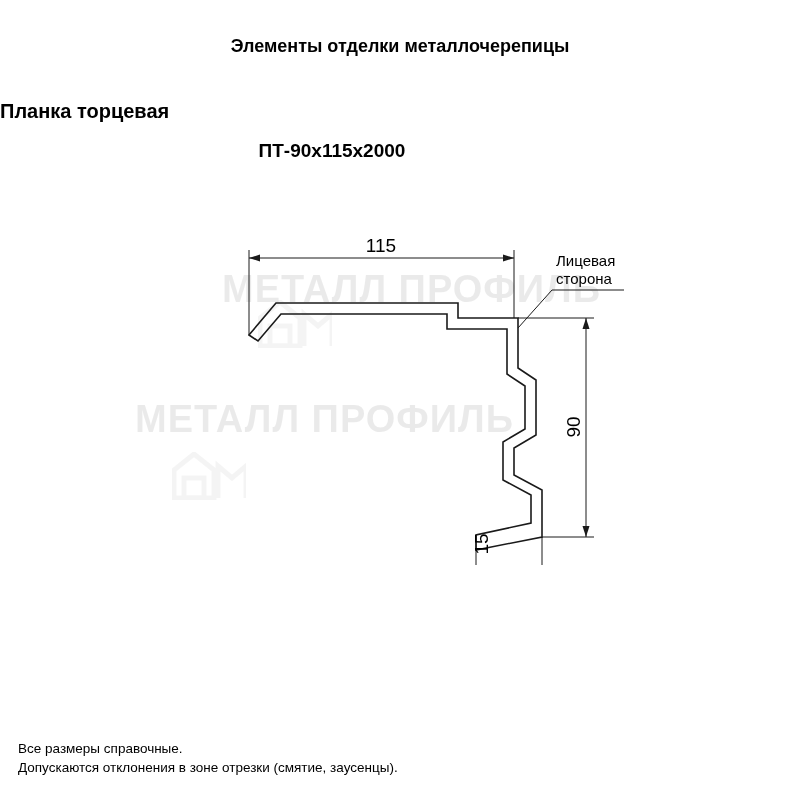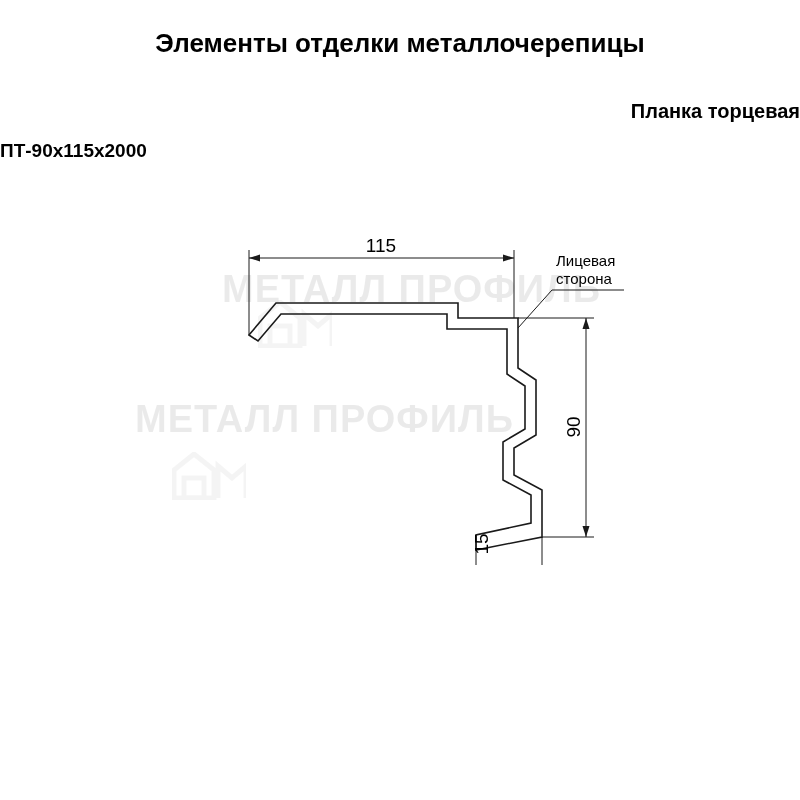--- a/index.html
+++ b/index.html
@@ -15,43 +15,43 @@
     color: #000000;
     overflow: hidden;
   }
   .page {
     position: relative;
     width: 800px;
     height: 800px;
   }
   .title {
     position: absolute;
-    top: 28px;
+    top: 36px;
     left: 0;
     width: 800px;
     text-align: center;
-    font-size: 26px;
+    font-size: 18px;
     font-weight: bold;
     letter-spacing: 0px;
   }
   .subtitle {
     position: absolute;
     top: 100px;
     left: 0;
     width: 800px;
-    text-align: right;
+    text-align: left;
     font-size: 20px;
     font-weight: bold;
   }
   .code {
     position: absolute;
     top: 140px;
     left: 0;
     width: 664px;
-    text-align: left;
+    text-align: center;
     font-size: 19px;
     font-weight: bold;
   }
   .drawing {
     position: absolute;
     top: 190px;
     left: 0;
     width: 800px;
     height: 440px;
     padding-left: 44px;
@@ -197,14 +197,18 @@
       <g stroke="#1a1a1a" stroke-width="1" fill="none">
         <line x1="474" y1="138" x2="508" y2="100"></line>
         <line x1="508" y1="100" x2="580" y2="100"></line>
       </g>
       <text class="lbl-text" x="512" y="76">Лицевая</text>
       <text class="lbl-text" x="512" y="94">сторона</text>
 
     </svg>
   </div>
 
+  <div class="footnotes">
+    <div>Все размеры справочные.</div>
+    <div>Допускаются отклонения в зоне отрезки (смятие, заусенцы).</div>
+  </div>
 
 </div>
 
 </body></html>

